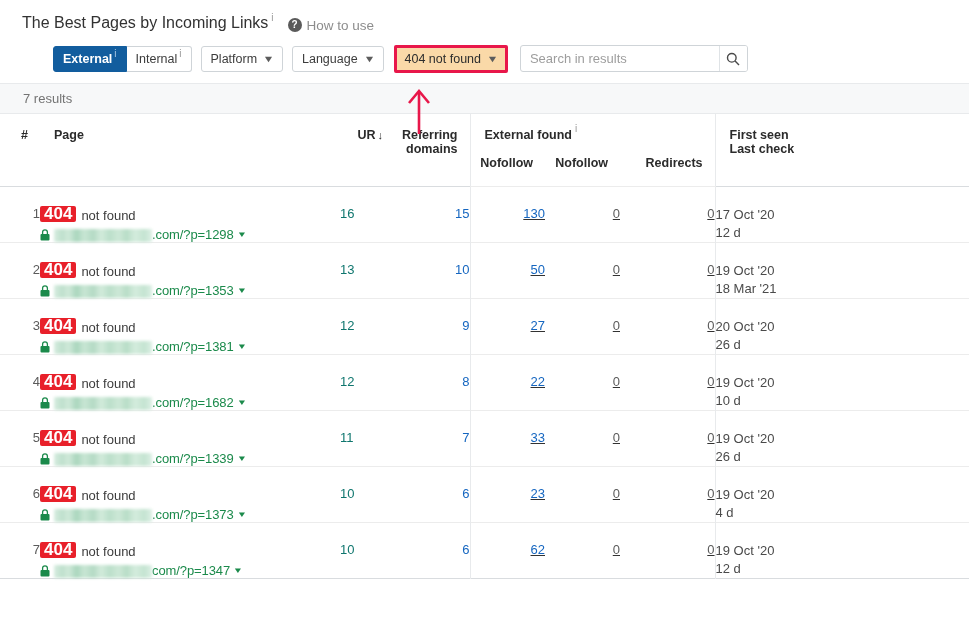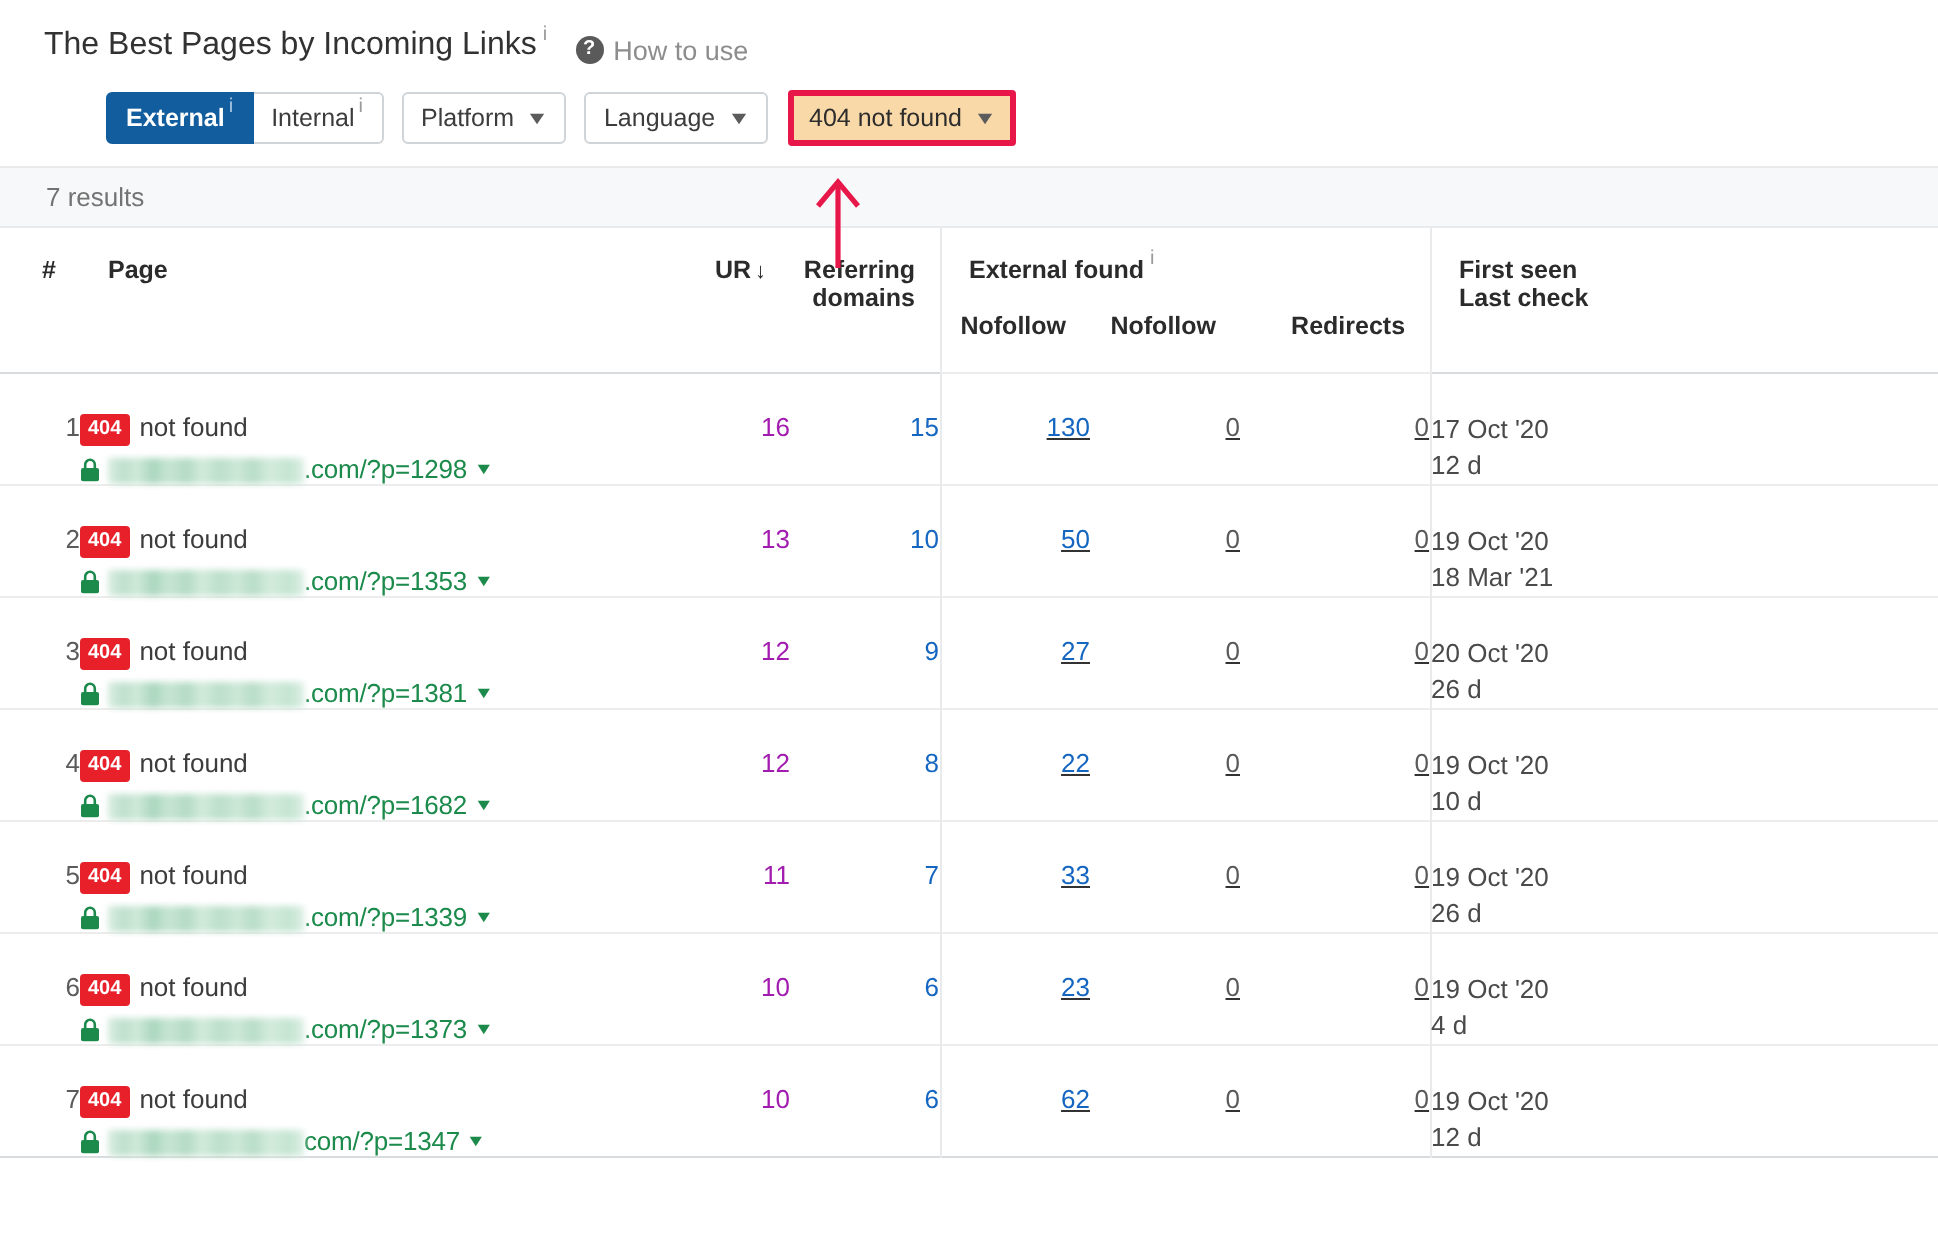--- a/index.html
+++ b/index.html
@@ -128,29 +128,29 @@
   .sortarrow { font-size: 11px; margin-left: 2px; }
 
   #tbl tbody tr { border-top: 1px solid #ececec; }
   #tbl tbody tr:first-child { border-top: 1px solid #d9dcdf; }
   #tbl tbody tr:last-child { border-bottom: 1px solid #d9dcdf; }
   #tbl tbody td { height: 55px; padding: 0; font-size: 13px; vertical-align: top; }
 
   .cell-pad { padding-top: 19px; }
   .td-num { text-align: right; padding-right: 10px; color: #5b5b5b; }
   .td-page { padding-left: 14px; }
-  .td-ur { text-align: right; padding-right: 12px; color: #a21caf; }
+  .td-ur { padding-right: 12px; color: #0f766e; }
   .td-rd { text-align: right; padding-right: 12px; }
   .td-grp-left { border-left: 1px solid #e8eaec; }
   .td-df, .td-nf, .td-rdr { text-align: right; padding-right: 12px; text-decoration: underline; }
   .td-seen { padding-left: 14px; color: #4a4a4a; line-height: 18px; }
 
   .badge404 {
     display: inline-block; background: #e8202a; color: #fff;
-    font-size: 10px; font-weight: bold; line-height: 14px;
+    font-size: 17px; font-weight: bold; line-height: 14px;
     padding: 1px 4px 1px 4px; border-radius: 2px;
     vertical-align: 1px; margin-right: 5px;
   }
   .notfound-txt { font-size: 13px; color: #3c3c3c; }
   .url-line { margin-top: 4px; display: flex; align-items: center; }
   .lock { margin-right: 4px; display: inline-flex; }
   .redact {
     display: inline-block; width: 98px; height: 13px;
     border-radius: 1px; margin-right: 0px;
     background: linear-gradient(90deg,
@@ -204,20 +204,29 @@
     <div class="drop">
       <span>Language</span>
       <span class="caret">▼</span>
     </div>
 
     <div class="drop" id="drop-404">
       <span>404 not found</span>
       <span class="caret">▼</span>
     </div>
 
+    <div id="searchwrap">
+      <input id="search-input" type="text" placeholder="Search in results" style="">
+      <button id="search-btn">
+        <svg width="14" height="14" viewBox="0 0 14 14">
+          <circle cx="5.8" cy="5.8" r="4.3" fill="none" stroke="#4a4a4a" stroke-width="1.4"></circle>
+          <line x1="9.1" y1="9.1" x2="13" y2="13" stroke="#4a4a4a" stroke-width="1.4"></line>
+        </svg>
+      </button>
+    </div>
   </div>
 </div>
 
 <svg id="arrow" width="30" height="52" viewBox="0 0 30 52">
   <line x1="15" y1="51" x2="15" y2="9" stroke="#e8174a" stroke-width="2.6"></line>
   <polyline points="5,20 15,8 25,20" fill="none" stroke="#e8174a" stroke-width="2.6" stroke-linejoin="miter"></polyline>
 </svg>
 
 <div id="resultsbar">
   <span>7 results</span>

